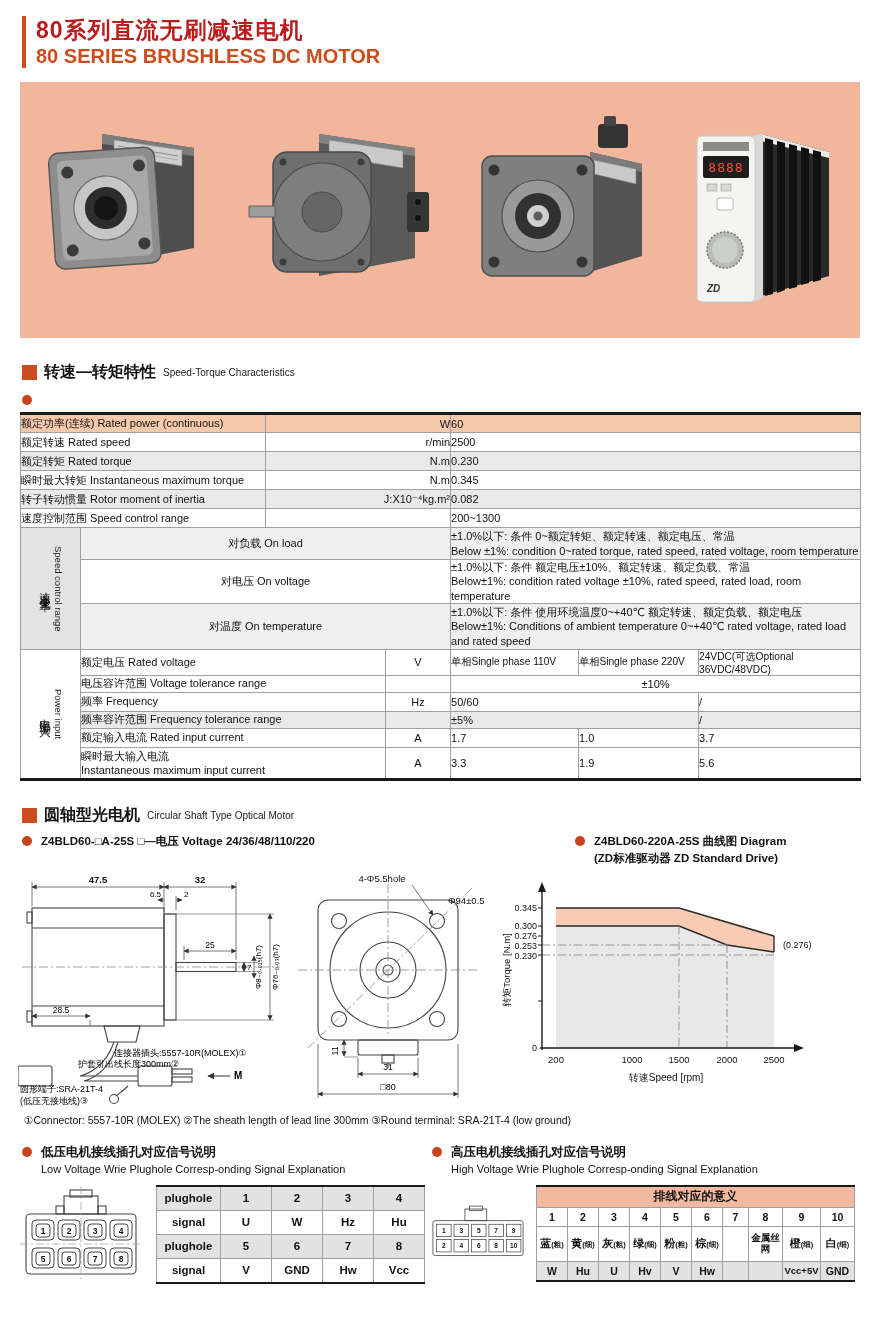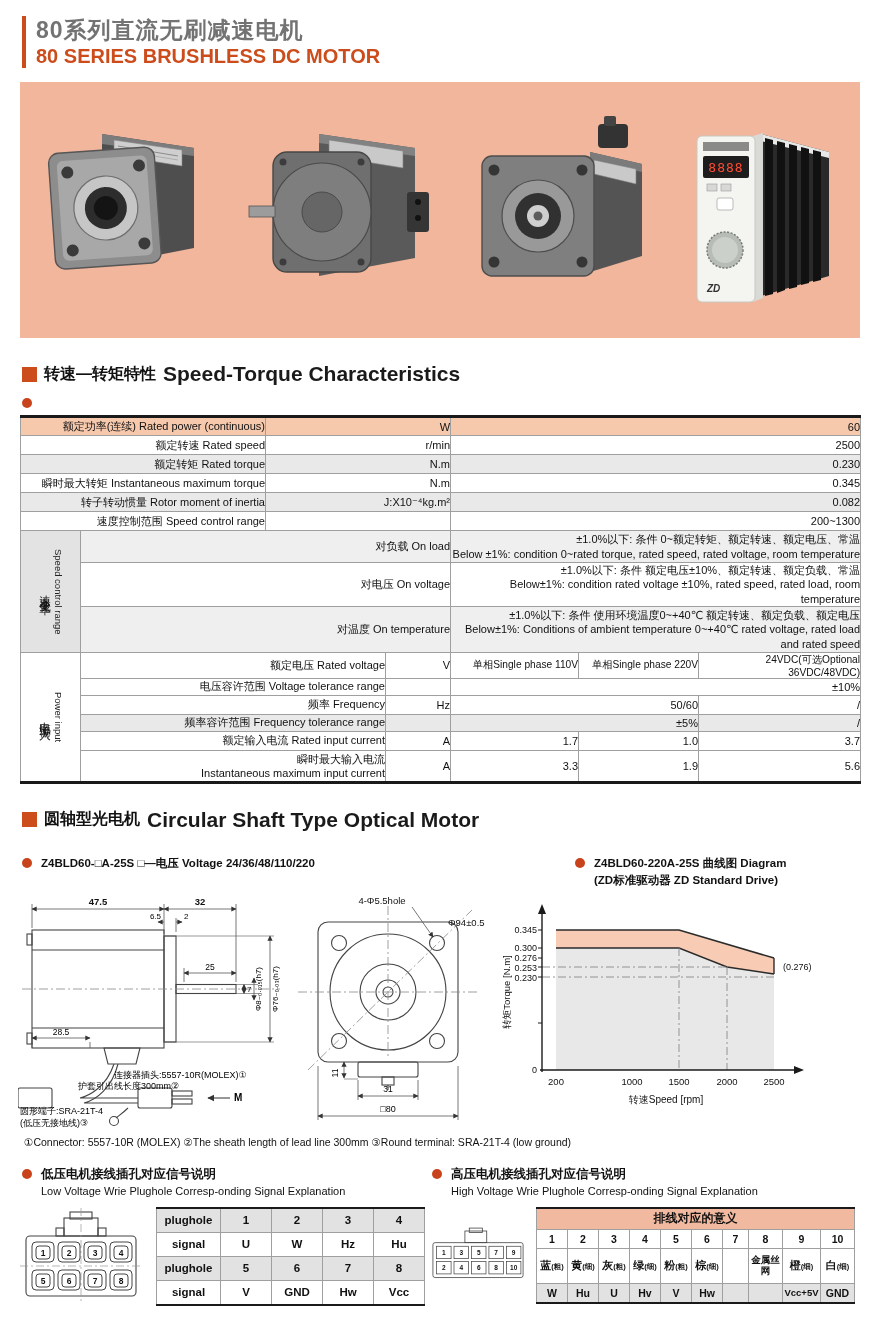--- a/index.html
+++ b/index.html
@@ -2,61 +2,61 @@
 <html><head>
 <meta charset="utf-8">
 <style>
   html,body{margin:0;padding:0;background:#ffffff;}
   .page{position:relative;width:880px;height:1317px;background:#fff;overflow:hidden;
         font-family:"Liberation Sans","DejaVu Sans",sans-serif;color:#111;}
 
   
   .hdr{display:flex;margin:16px 0 0 22px;}
   .hbar{width:4px;background:#cc4c1c;margin-right:10px;}
-  .hdr h1{margin:0;font-size:23px;line-height:28px;color:#737373;font-weight:bold;letter-spacing:1px;}
+  .hdr h1{margin:0;font-size:23px;line-height:28px;color:#b91c1c;font-weight:bold;letter-spacing:1px;}
   .hdr h2{margin:0;font-size:20px;line-height:24px;color:#cc4c1c;font-weight:bold;letter-spacing:0px;}
 
   
   .photos{margin:14px 20px 16px 20px;height:256px;background:#f2b69c;display:flex;
           align-items:center;justify-content:space-around;padding:0 6px;}
   .photos svg{display:block;}
 
   
   .sec-head{display:flex;align-items:center;margin:24px 0 0 22px;}
   .sec-head .sq{width:15px;height:15px;background:#cc4c1c;margin-right:7px;}
   .sec-head .zh{font-size:16px;font-weight:bold;}
-  .sec-head .en{font-size:21px;margin-left:7px;font-weight:bold;color:#1a1a1a;}
+  .sec-head .en{font-size:10px;margin-left:7px;font-weight:normal;color:#1a1a1a;}
   .bullet{display:flex;align-items:center;margin:12px 0 0 22px;}
   .bullet .dot{width:10px;height:10px;border-radius:50%;background:#c8431c;margin-right:9px;flex:none;}
   .bullet .bt{font-size:11.5px;font-weight:bold;}
 
   
   table.spec{border-collapse:collapse;margin:7px 20px 0 20px;width:840px;table-layout:fixed;
              border-top:3px solid #1a1a1a;border-bottom:3px solid #1a1a1a;}
-  table.spec td{border:1px solid #9f9f9f;font-size:11px;padding:0 0;vertical-align:middle;text-align:right;}
+  table.spec td{border:1px solid #9f9f9f;font-size:11px;padding:0 0;vertical-align:middle;}
   td.lbl{padding-left:10px;}
   td.unit{text-align:right;padding-right:14px;}
   td.ucen{text-align:center;}
   td.val{padding-left:12px;}
   tr.hl{background:#f6c9ad;}
   tr.alt{background:#e9e9e9;}
   tr.alt2{background:#efefef;}
   td.grp-speed{background:#e3e3e3;}
   td.grp-power{background:#ffffff;}
   td.ctr{text-align:center;padding-left:0;}
   .twoline{font-size:10.5px;line-height:1.3;padding:2px 0 2px 12px;}
   .vwrap{display:flex;justify-content:center;align-items:center;height:100%;gap:1px;}
   .vzh{writing-mode:vertical-rl;text-orientation:upright;font-size:11.5px;letter-spacing:2px;}
   .ven{writing-mode:vertical-rl;font-size:9.5px;color:#222;}
   td.nb-r{border-right:none;}
   td.nb-l{border-left:none;}
   tr.h19{height:19px;} tr.h32{height:32px;} tr.h46{height:46px;} tr.h17{height:17px;}
 
   
-  .opt-bullets{position:relative;height:34px;margin-top:24px;}
+  .opt-bullets{position:relative;height:34px;margin-top:8px;}
   .opt-bullets .b-left{position:absolute;left:22px;top:0;display:flex;align-items:center;}
   .opt-bullets .b-right{position:absolute;left:575px;top:0;}
   .b-right .row1{display:flex;align-items:center;}
   .b-right .row2{font-size:11.5px;font-weight:bold;margin:2px 0 0 19px;}
   .drawings{display:flex;margin:2px 10px 0 18px;align-items:flex-start;}
   .drawings .dwg{flex:none;}
   .footnote{font-size:10.5px;margin:6px 0 0 24px;}
 
   
   .bottom{display:flex;margin:18px 20px 0 20px;}

